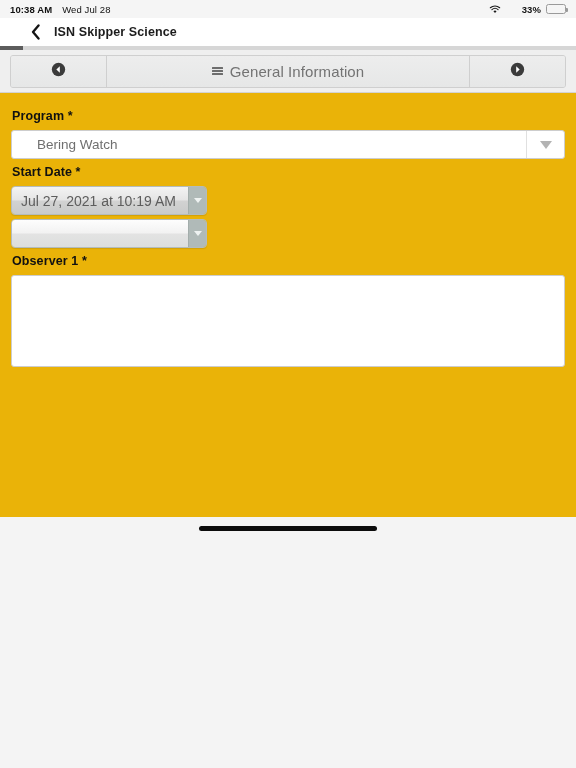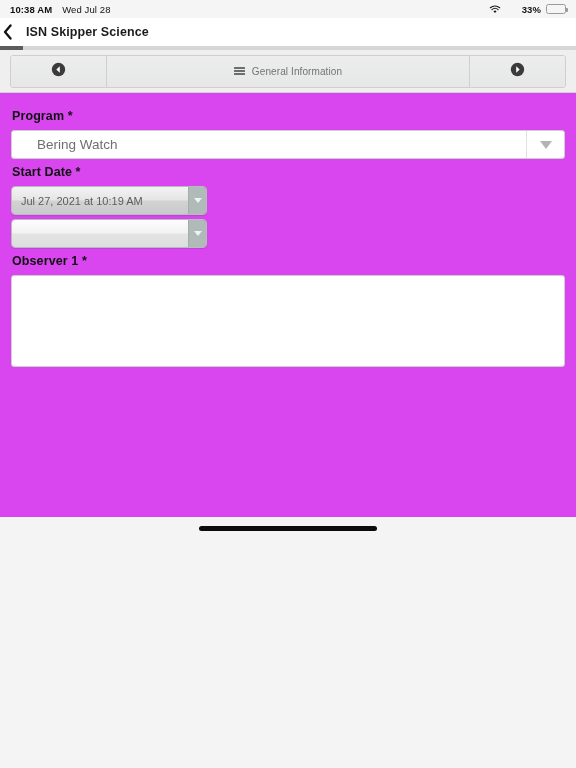--- a/index.html
+++ b/index.html
@@ -70,21 +70,21 @@
     border-radius: 1.2px;
   }
 
   
   .nav-bar {
     flex: 0 0 28px;
     height: 28px;
     background: #ffffff;
     display: flex;
     align-items: center;
-    padding-left: 0;
+    padding-left: 28px;
     gap: 12px;
   }
   .nav-back {
     width: 14px; height: 18px;
     display: flex; align-items: center; justify-content: center;
     cursor: pointer;
   }
   .nav-back svg { display: block; }
   .nav-title {
     font-size: 12.5px;
@@ -136,38 +136,38 @@
     user-select: none;
   }
   .tb-seg.arrow { flex: 0 0 95px; }
   .tb-seg.center {
     flex: 1 1 auto;
     border-left: 1px solid #cfcfcf;
     border-right: 1px solid #cfcfcf;
     gap: 7px;
   }
   .tb-label {
-    font-size: 10px;
+    font-size: 15px;
     color: #737373;
     letter-spacing: .1px;
   }
   .hamburger {
     display: inline-flex;
     flex-direction: column;
     justify-content: space-between;
     width: 11px;
     height: 8px;
   }
   .hamburger i { display: block; height: 1.6px; background: #6d6d6d; border-radius: .5px; }
   .circ-arrow { display: block; }
 
   
   .content {
     flex: 1 1 auto;
-    background: #d946ef;
+    background: #eab308;
     padding: 10px 11px 0 11px;
     overflow: hidden;
   }
 
   .field { margin-bottom: 4px; }
   .field-label {
     font-size: 12.5px;
     font-weight: 700;
     color: #111;
     display: block;
@@ -219,21 +219,21 @@
     border-radius: 4px;
     overflow: hidden;
     box-shadow: 0 1px 1px rgba(0,0,0,.10);
     cursor: pointer;
   }
   .date-text {
     flex: 1 1 auto;
     display: flex;
     align-items: center;
     padding-left: 9px;
-    font-size: 11px;
+    font-size: 14px;
     color: #5d5d5d;
     background: linear-gradient(#f3f3f3 0%, #e5e5e5 48%, #d2d2d2 52%, #c9cbca 100%);
     white-space: nowrap;
   }
   .date-text.empty {
     background: linear-gradient(#fdfdfd 0%, #f2f2f2 48%, #e3e3e3 52%, #dcdedd 100%);
   }
   .date-caret {
     flex: 0 0 18px;
     background: #b0bab8;

